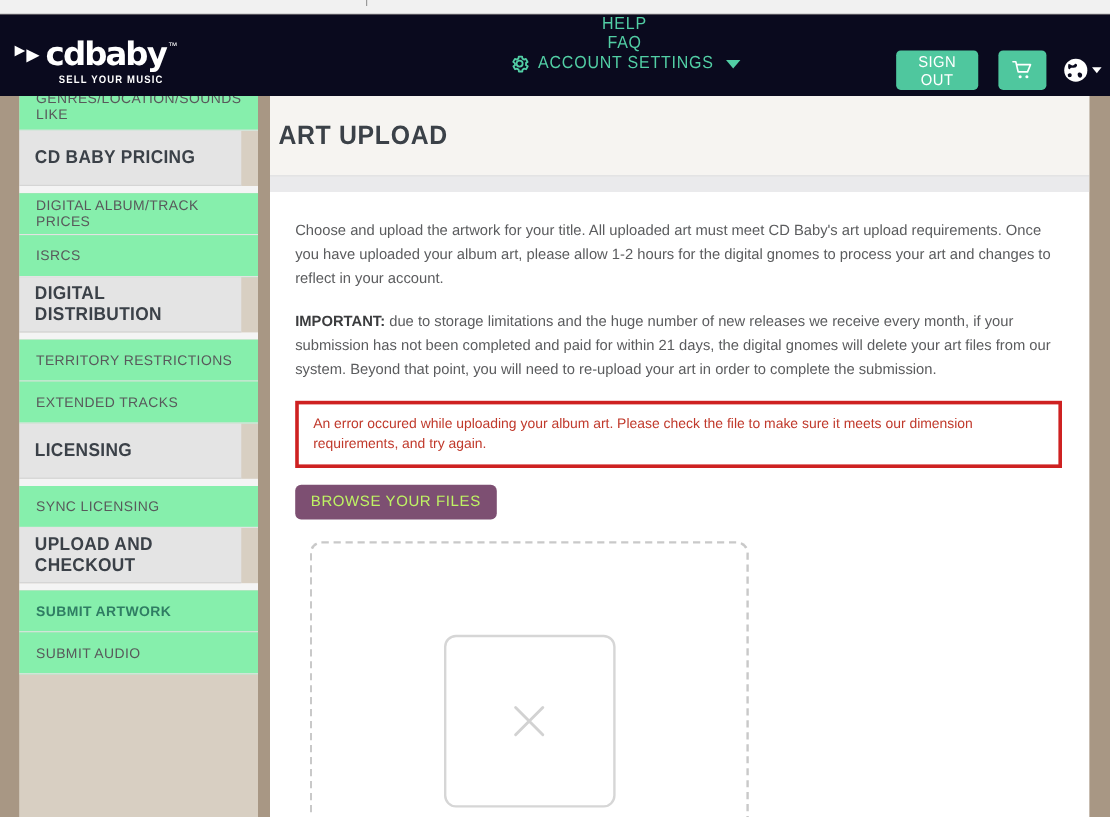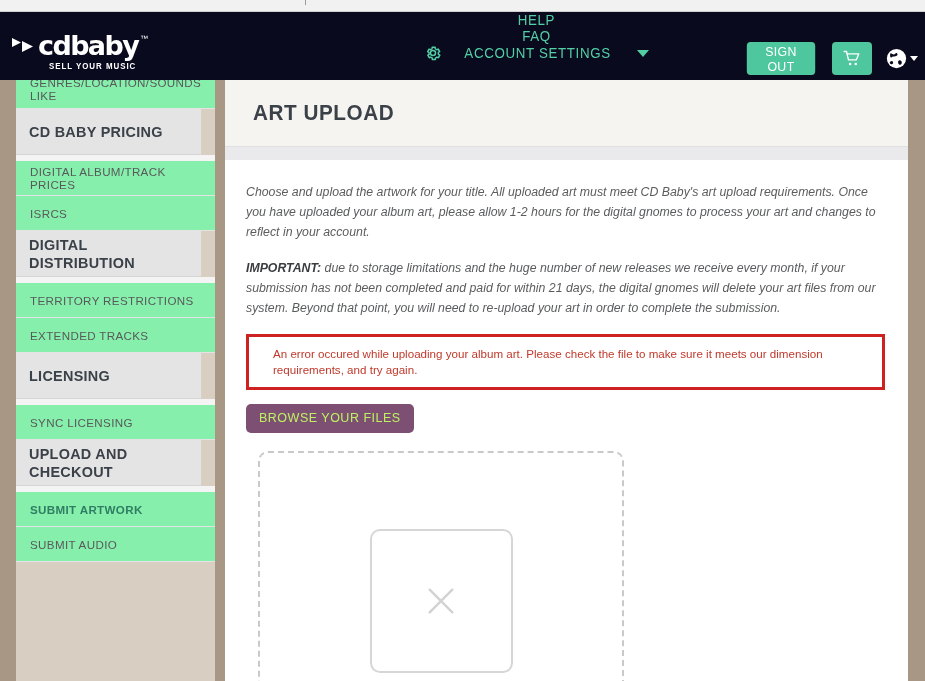--- a/index.html
+++ b/index.html
@@ -99,21 +99,21 @@
     color: #52cfa5;
     text-decoration: none;
     padding: 0 18px;
     cursor: pointer;
     white-space: nowrap;
     transform: scaleX(0.92);
   }
   .nav-acct {
     display: flex;
     align-items: center;
-    gap: 16px;
+    gap: 0;
     padding: 0 14px;
     cursor: pointer;
   }
   .gear-icon { width: 18px; height: 18px; display: block; }
   .caret-down {
     width: 0; height: 0;
     border-left: 6px solid transparent;
     border-right: 6px solid transparent;
     border-top: 7px solid #52cfa5;
     margin-left: 4px;
@@ -221,21 +221,21 @@
     width: 683px;
     height: 601px;
     background: #ffffff;
     overflow: hidden;
   }
   .content-header {
     height: 66px;
     background: #f6f4f1;
     display: flex;
     align-items: center;
-    padding-left: 28px;
+    padding-left: 7px;
     box-sizing: border-box;
   }
   .content-title {
     font-family: "Liberation Sans Narrow", "Liberation Sans", sans-serif;
     font-size: 22px;
     font-weight: bold;
     letter-spacing: 0.6px;
     color: #3b4148;
     transform: scaleX(0.94);
     transform-origin: left center;
@@ -248,28 +248,27 @@
   }
   .content-body {
     padding: 22px 21px 0 21px;
   }
   .para {
     font-size: 12.3px;
     line-height: 20px;
     color: #5b5c5e;
     margin: 0 0 16px 0;
     max-width: 630px;
-    font-style: italic;
   }
   .para b { color: #3b3c3e; }
 
   .error-box {
     border: 3px solid #ce2121;
     background: #ffffff;
-    padding: 9px 24px;
+    padding: 9px 12px;
     margin: 4px 0 14px 0;
     width: 639px;
     box-sizing: border-box;
   }
   .error-text {
     font-size: 11.6px;
     color: #c0392b;
     line-height: 16px;
   }
 

